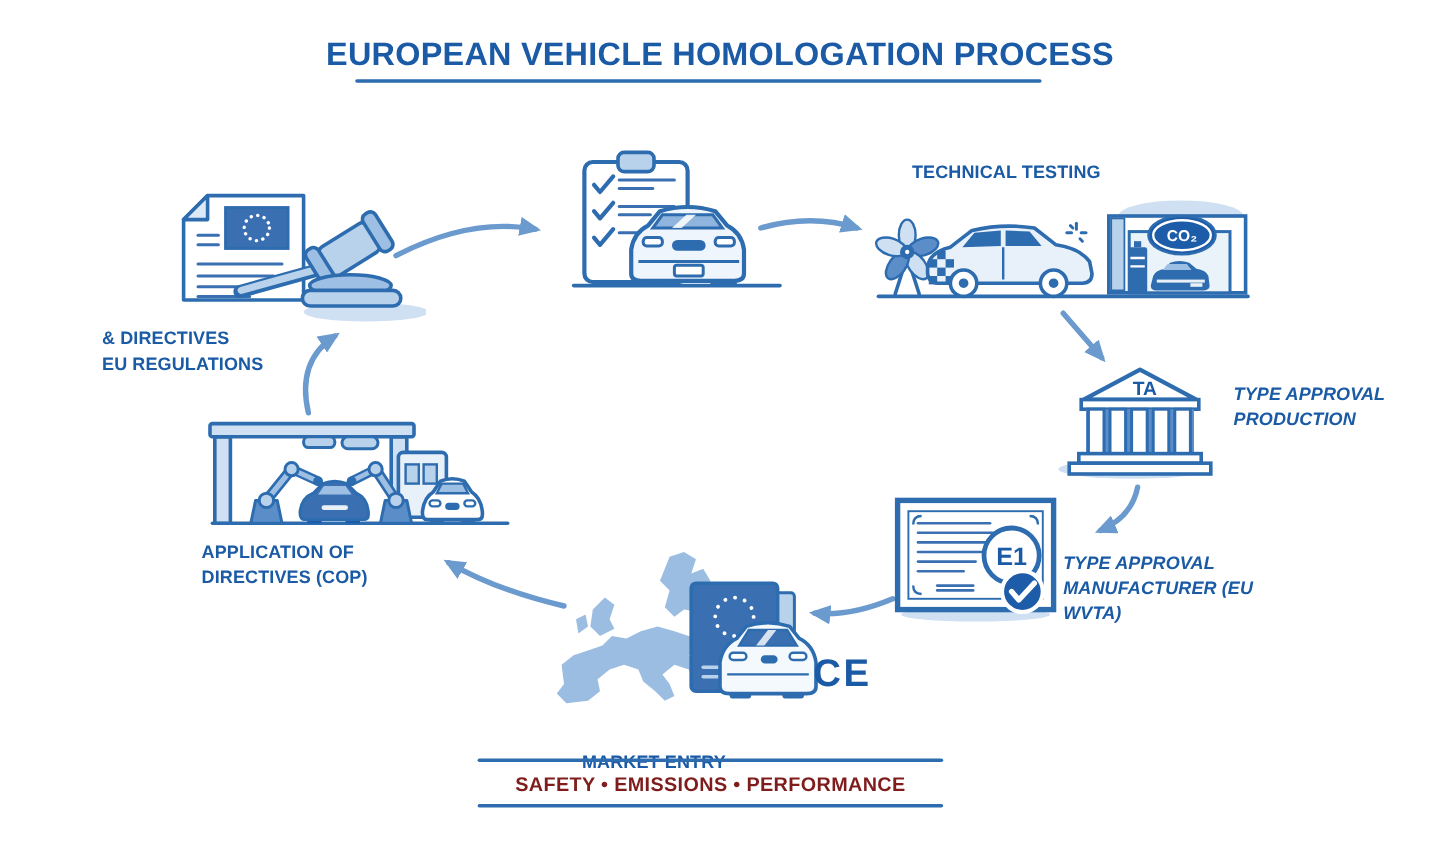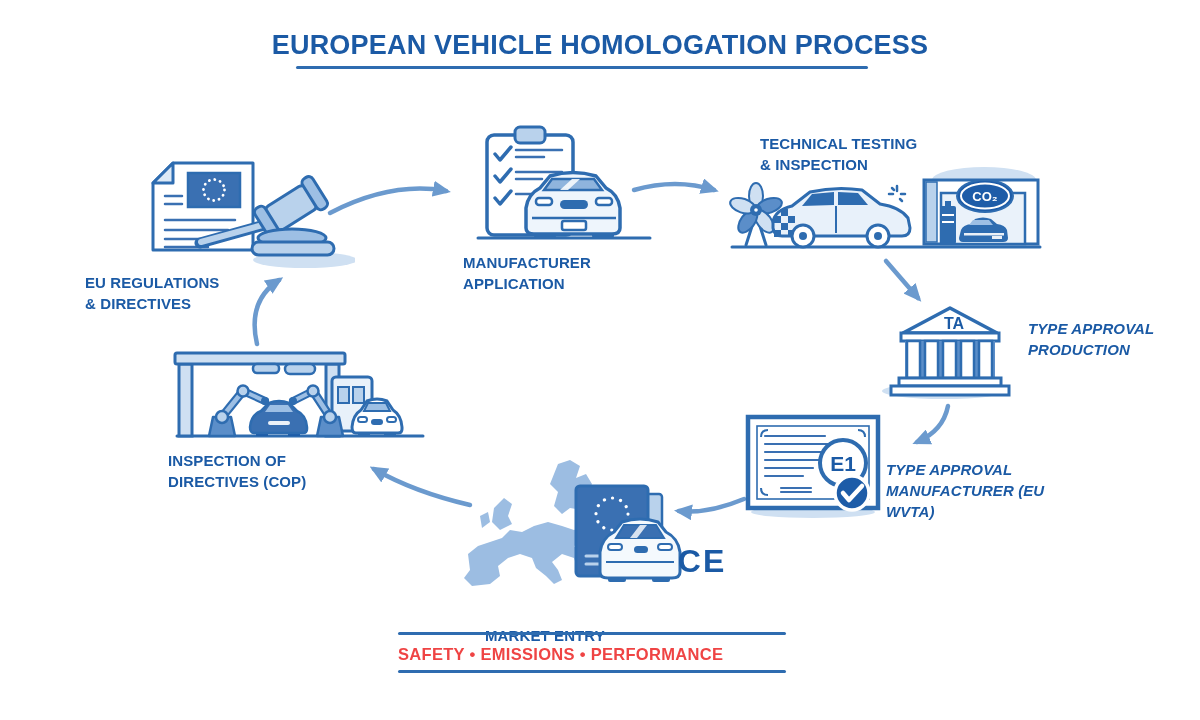--- a/index.html
+++ b/index.html
@@ -12,21 +12,21 @@
   .title {
     top:30px; left:0; width:1200px; text-align:center;
     font-size:27px; font-weight:bold; letter-spacing:0.2px; color:#1b5aa5;
   }
   .title-underline { top:66px; left:296px; width:572px; height:3px; background:#2e6cb0; border-radius:2px; }
   .stage-label { font-weight:bold; font-size:15px; line-height:21px; letter-spacing:0.1px; color:#1b5aa5; }
   .stage-label span { display:block; }
   .center { }
   .left { text-align:left;font-style:italic; }
   .footer-line { height:2.5px; background:#2e6cb0; border-radius:2px; }
-  .footer-text { font-weight:bold; font-size:16.5px; letter-spacing:0.3px; color:#ef4444; }
+  .footer-text { font-weight:bold; font-size:16.5px; letter-spacing:0.3px; color:#7f1d1d; text-align:center; }
   svg text { font-family:"Liberation Sans", sans-serif; }
 </style>
 </head>
 <body>
 
 <div id="canvas">
 
   <div class="abs title">EUROPEAN VEHICLE HOMOLOGATION PROCESS</div>
   <div class="abs title-underline"></div>
 
@@ -71,22 +71,22 @@
       <g transform="rotate(-32 171 58)">
         <rect x="147" y="44" width="48" height="28" rx="6" fill="#b9d2ec" stroke="#2e6cb0" stroke-width="3"></rect>
         <rect x="137" y="40" width="12" height="36" rx="5" fill="#9dbfe4" stroke="#2e6cb0" stroke-width="3"></rect>
         <rect x="193" y="40" width="12" height="36" rx="5" fill="#9dbfe4" stroke="#2e6cb0" stroke-width="3"></rect>
       </g>
       <ellipse cx="172" cy="88" rx="34" ry="9" fill="#9dbfe4" stroke="#2e6cb0" stroke-width="3"></ellipse>
       <rect x="132" y="92" width="82" height="13" rx="6.5" fill="#b9d2ec" stroke="#2e6cb0" stroke-width="3"></rect>
     </g>
   </svg>
   <div class="abs stage-label center" style="left:85px;top:272px;width:200px;">
+    <span>&amp; DIRECTIVES</span>
     <span>EU REGULATIONS</span>
-    <span>&amp; DIRECTIVES</span>
   </div>
 
   <svg class="abs" style="left:462px;top:122px;" width="205" height="125" viewBox="0 0 205 125">
     <line x1="16" y1="116" x2="188" y2="116" stroke="#2e6cb0" stroke-width="3" stroke-linecap="round"></line>
     <g>
       <rect x="25" y="13" width="86" height="100" rx="7" fill="#ffffff" stroke="#2e6cb0" stroke-width="3.5"></rect>
       <rect x="53" y="5" width="30" height="16" rx="5" fill="#b9d2ec" stroke="#2e6cb0" stroke-width="3"></rect>
       <g stroke="#2e6cb0" stroke-width="3.5" fill="none" stroke-linecap="round" stroke-linejoin="round">
         <path d="M33,32 l5,6 l11,-13"></path>
         <path d="M33,54 l5,6 l11,-13"></path>
@@ -106,28 +106,23 @@
       <path d="M 64,86 Q 66,72 78,66 L 88,54 Q 111,47 134,54 L 144,66 Q 156,72 158,86 L 158,106 Q 158,112 150,112 L 72,112 Q 64,112 64,106 Z" fill="#eef5fc" stroke="#2e6cb0" stroke-width="3.5" stroke-linejoin="round"></path>
       <path d="M 90,57 L 132,57 L 140,68 L 82,68 Z" fill="#8fb4dd" stroke="#2e6cb0" stroke-width="2.5"></path>
       <path d="M 110,57 L 118,57 L 106,68 L 98,68 Z" fill="#ffffff" opacity="0.85"></path>
       <rect x="74" y="76" width="16" height="7" rx="3" fill="#ffffff" stroke="#2e6cb0" stroke-width="2.5"></rect>
       <rect x="134" y="76" width="16" height="7" rx="3" fill="#ffffff" stroke="#2e6cb0" stroke-width="2.5"></rect>
       <rect x="98" y="78" width="28" height="9" rx="4.5" fill="#2e6cb0"></rect>
       <line x1="70" y1="96" x2="154" y2="96" stroke="#2e6cb0" stroke-width="2.5"></line>
       <rect x="100" y="99" width="24" height="9" rx="2" fill="#ffffff" stroke="#2e6cb0" stroke-width="2.5"></rect>
     </g>
   </svg>
-  <div class="abs stage-label center" style="left:463px;top:252px;width:200px;">
-    <span>MANUFACTURER</span>
-    <span>APPLICATION</span>
-  </div>
 
   <div class="abs stage-label center" style="left:760px;top:133px;width:205px;">
     <span>TECHNICAL TESTING</span>
-    <span>&amp; INSPECTION</span>
   </div>
   <svg class="abs" style="left:722px;top:160px;" width="325" height="95" viewBox="0 0 325 95">
     <ellipse cx="262" cy="20" rx="52" ry="13" fill="#cfe0f2"></ellipse>
     <line x1="10" y1="87" x2="318" y2="87" stroke="#2e6cb0" stroke-width="3" stroke-linecap="round"></line>
     <g>
       <line x1="24" y1="85" x2="32" y2="60" stroke="#2e6cb0" stroke-width="3" stroke-linecap="round"></line>
       <line x1="44" y1="85" x2="36" y2="60" stroke="#2e6cb0" stroke-width="3" stroke-linecap="round"></line>
       <g>
         <g transform="rotate(0 34 50)">
             <ellipse cx="34" cy="36" rx="7" ry="13" fill="#cfe0f2" stroke="#2e6cb0" stroke-width="2"></ellipse>
@@ -330,21 +325,21 @@
       <line x1="165" y1="72" x2="148" y2="46" stroke="#2e6cb0" stroke-width="9" stroke-linecap="round"></line>
       <line x1="165" y1="72" x2="148" y2="46" stroke="#9dbfe4" stroke-width="4.5" stroke-linecap="round"></line>
       <line x1="148" y1="46" x2="128" y2="56" stroke="#2e6cb0" stroke-width="8" stroke-linecap="round"></line>
       <line x1="148" y1="46" x2="128" y2="56" stroke="#9dbfe4" stroke-width="4" stroke-linecap="round"></line>
       <circle cx="165" cy="72" r="6" fill="#b9d2ec" stroke="#2e6cb0" stroke-width="2.5"></circle>
       <circle cx="148" cy="46" r="5.5" fill="#b9d2ec" stroke="#2e6cb0" stroke-width="2.5"></circle>
       <circle cx="128" cy="56" r="4" fill="#2e6cb0"></circle>
     </g>
   </svg>
   <div class="abs stage-label center" style="left:168px;top:450px;width:200px;">
-    <span>INSPECTION OF</span>
+    <span>APPLICATION OF</span>
     <span>DIRECTIVES (COP)</span>
   </div>
 
   <div class="abs footer-line" style="left:398px;top:632px;width:388px;"></div>
   <div class="abs footer-text" style="left:398px;top:645px;width:388px;">SAFETY • EMISSIONS • PERFORMANCE</div>
   <div class="abs footer-line" style="left:398px;top:670px;width:388px;"></div>
 
 </div>
 
 </body></html>

